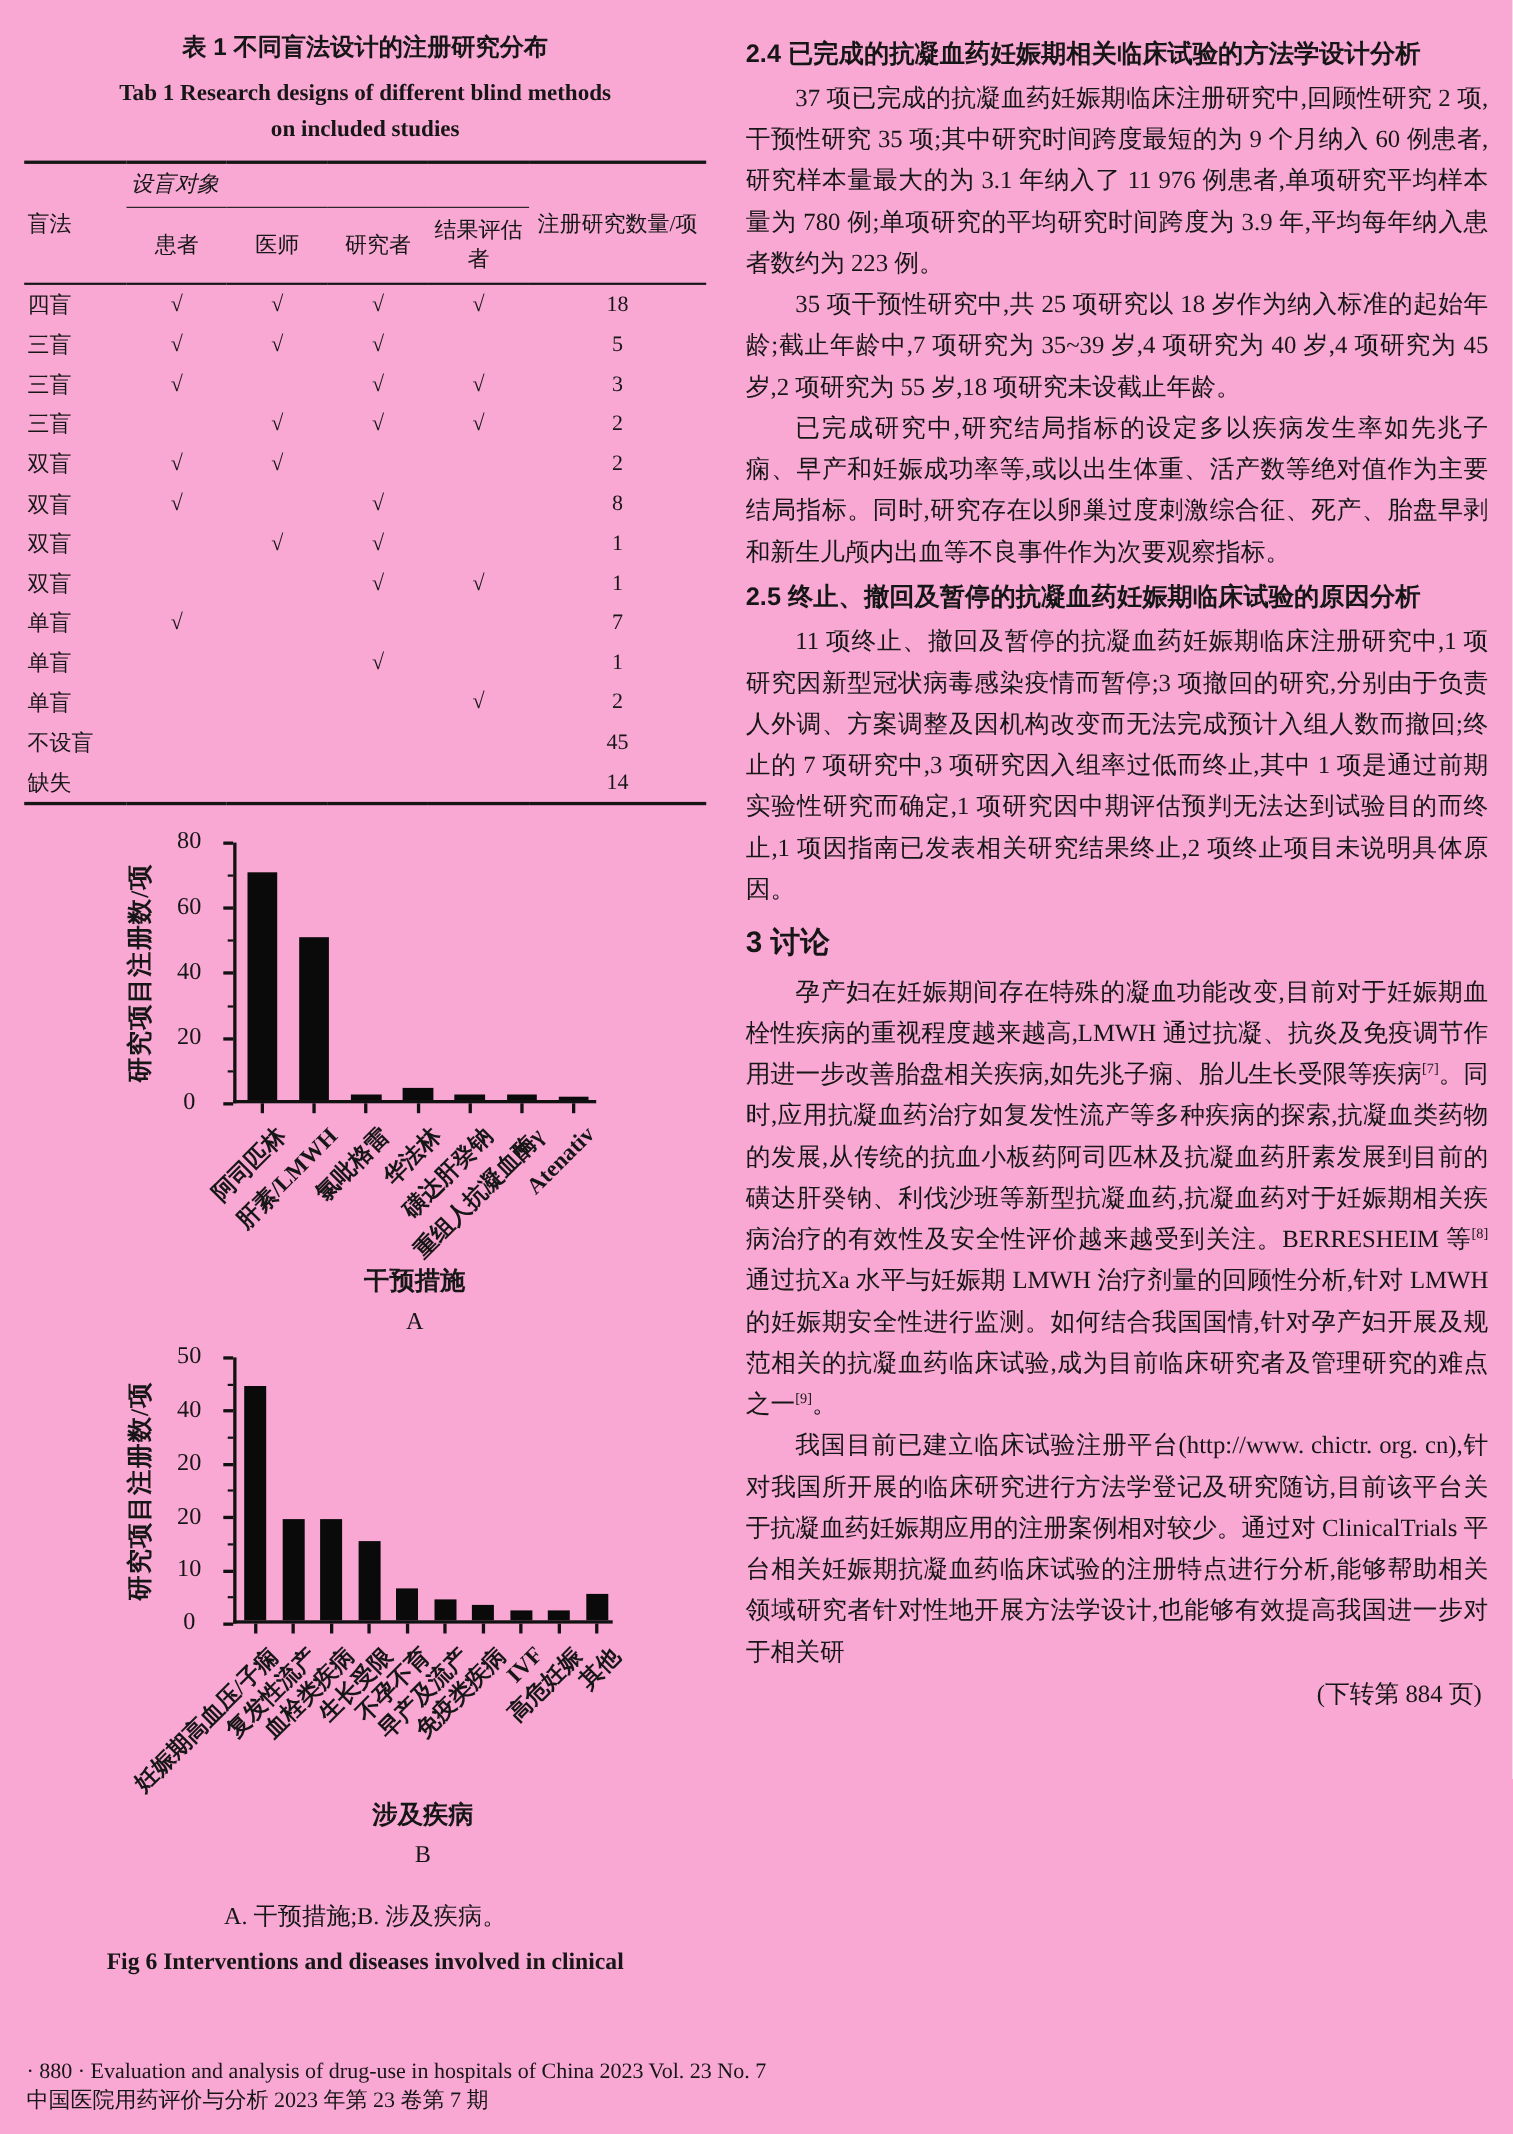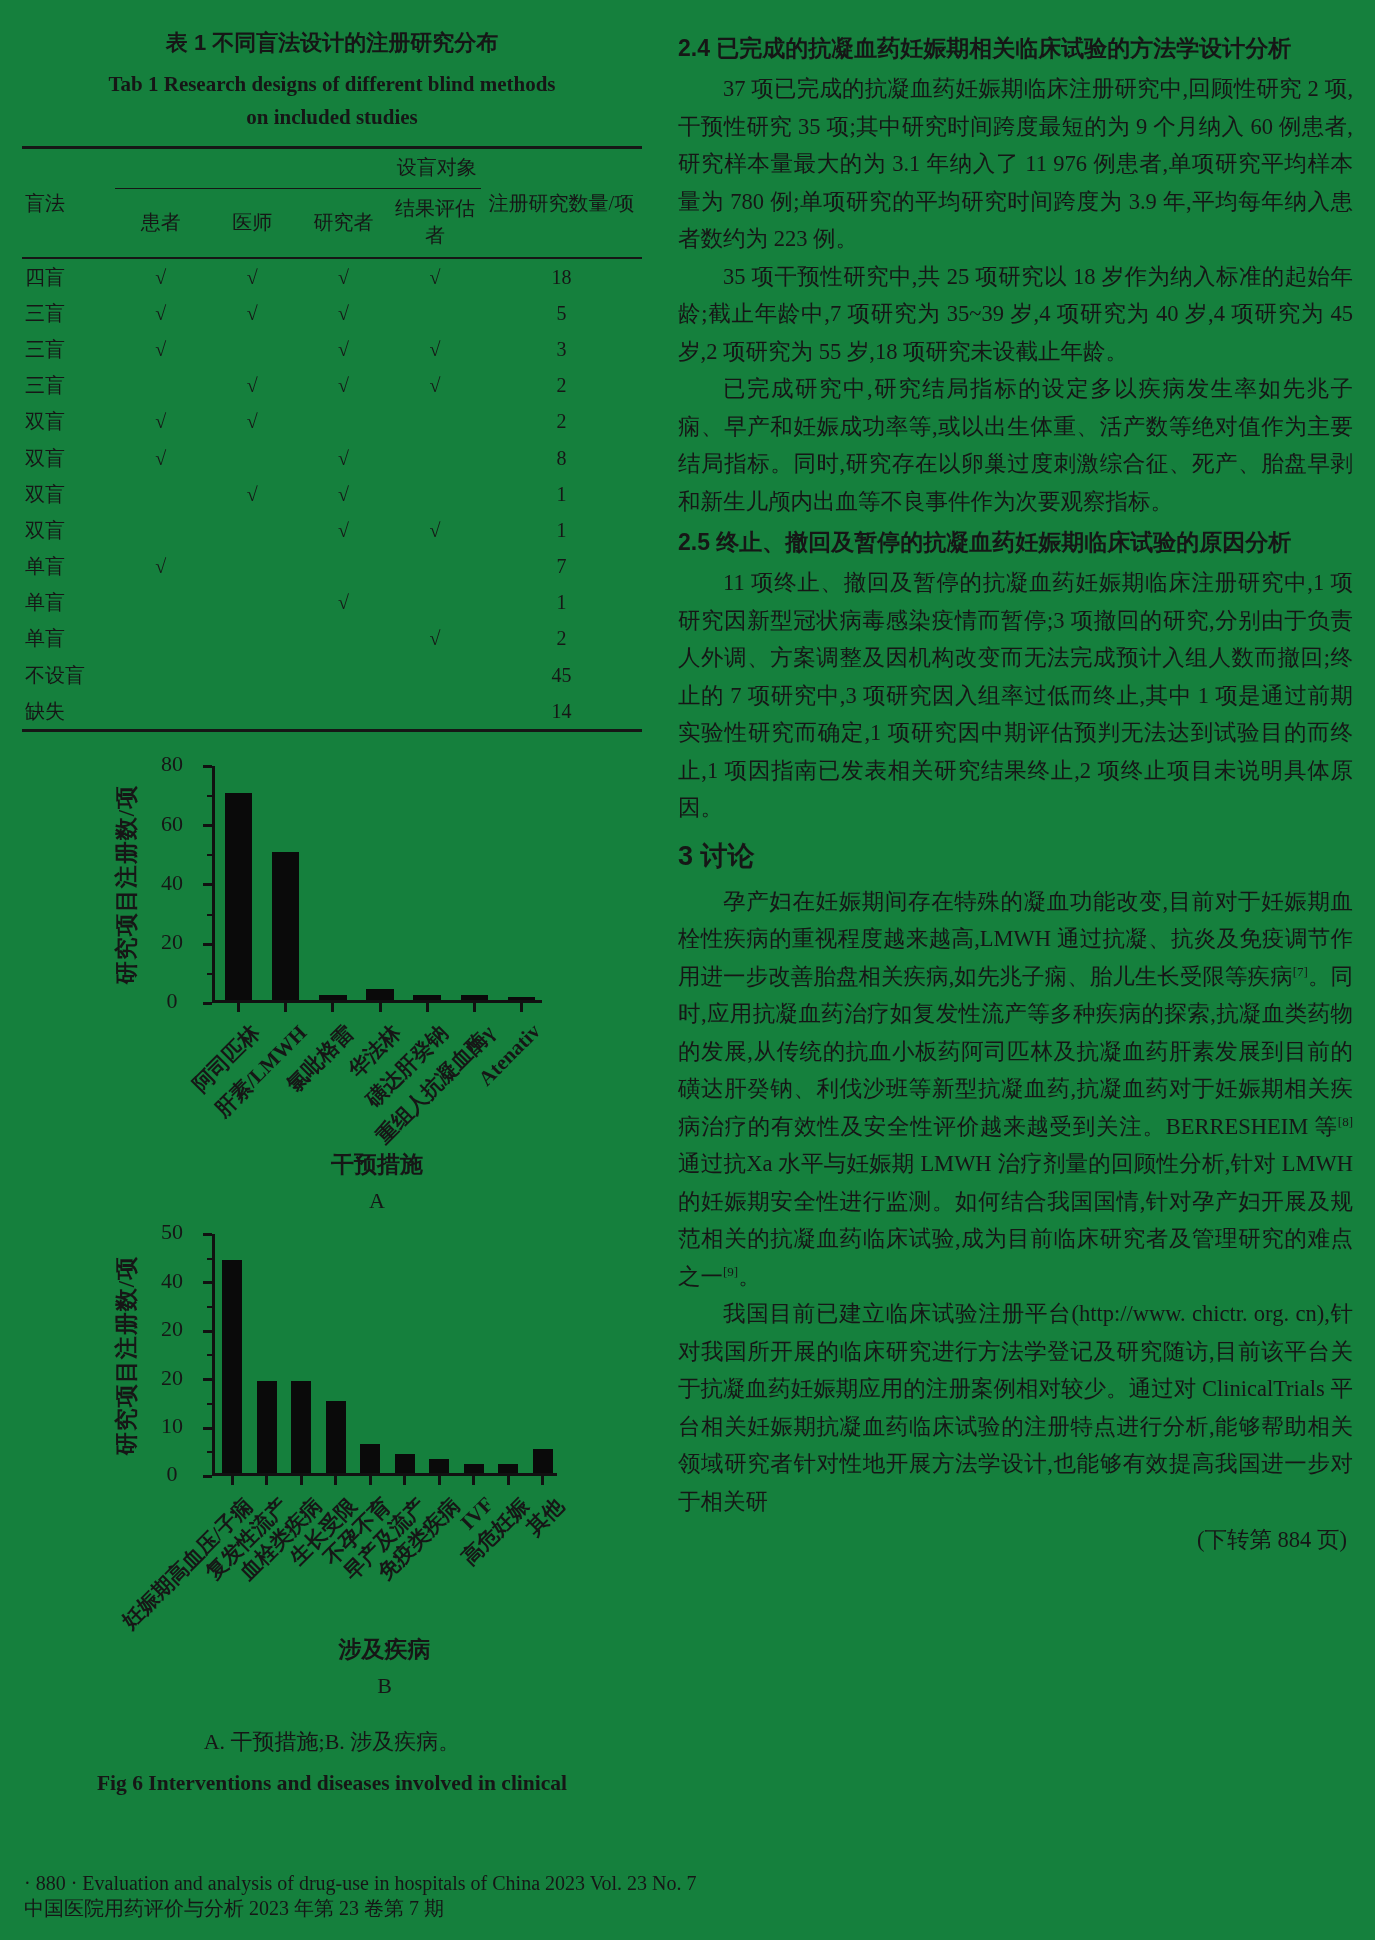--- a/index.html
+++ b/index.html
@@ -1,19 +1,19 @@
 <!DOCTYPE html>
 <html><head>
 <meta charset="utf-8">
 <style>
   * { margin:0; padding:0; box-sizing:border-box; }
   html,body { background:#ffffff; }
   .page {
     width:1375px; height:1940px; position:relative; overflow:hidden;
-    background:#15803d; color:#161616;
+    background:#f9a8d4; color:#161616;
     font-family:"Liberation Serif","DejaVu Serif",serif;
     padding:26px 22px 0 22px;
   }
   .columns { display:flex; gap:36px; }
   .col-left { flex:0 0 620px; }
   .col-right { flex:1 1 auto; }
 
   
   .para { font-size:22.5px; line-height:37.5px; text-align:justify; }
   .indent { text-indent:2em; }
@@ -27,21 +27,21 @@
   .tbl-caption-zh { text-align:center; font-size:22px; margin:2px 0 10px; }
   .tbl-caption-en { text-align:center; font-size:21px; font-weight:bold; line-height:33px; }
   table.t1 {
     width:100%; border-collapse:collapse; margin-top:12px;
     border-top:3px solid #161616; border-bottom:3px solid #161616;
     font-size:20px;
   }
   .t1 thead { border-bottom:2px solid #161616; }
   .t1 th { font-weight:normal; }
   .t1 .th-method { text-align:left; width:15%; padding-left:3px; }
-  .t1 .th-group { border-bottom:1.5px solid #161616; text-align:right; padding:5px 4px 7px; }
+  .t1 .th-group { border-bottom:1.5px solid #161616; text-align:left; padding:5px 4px 7px;font-style:italic; }
   .t1 .th-count { width:26%; text-align:center; white-space:nowrap; padding:0 2px; }
   .t1 .th-sub { text-align:center; padding:6px 0 8px; width:14.75%; }
   .t1 td { padding:4.6px 0; }
   .t1 td.c-method { text-align:left; padding-left:3px; }
   .t1 td.c-mark { text-align:center; }
   .t1 td.c-count { text-align:center; }
 
   
   .chart { margin-left:84px; }
   .chart-a { margin-top:34px; }

